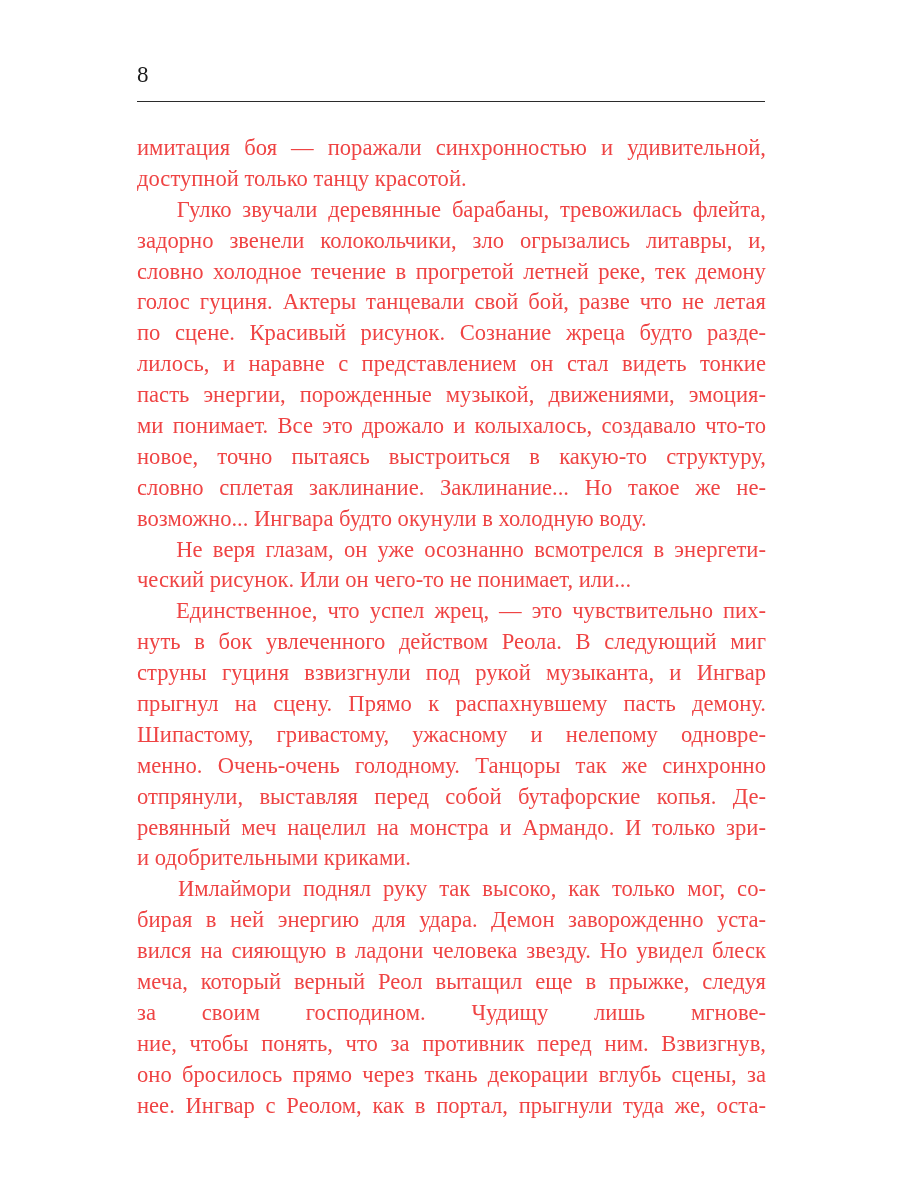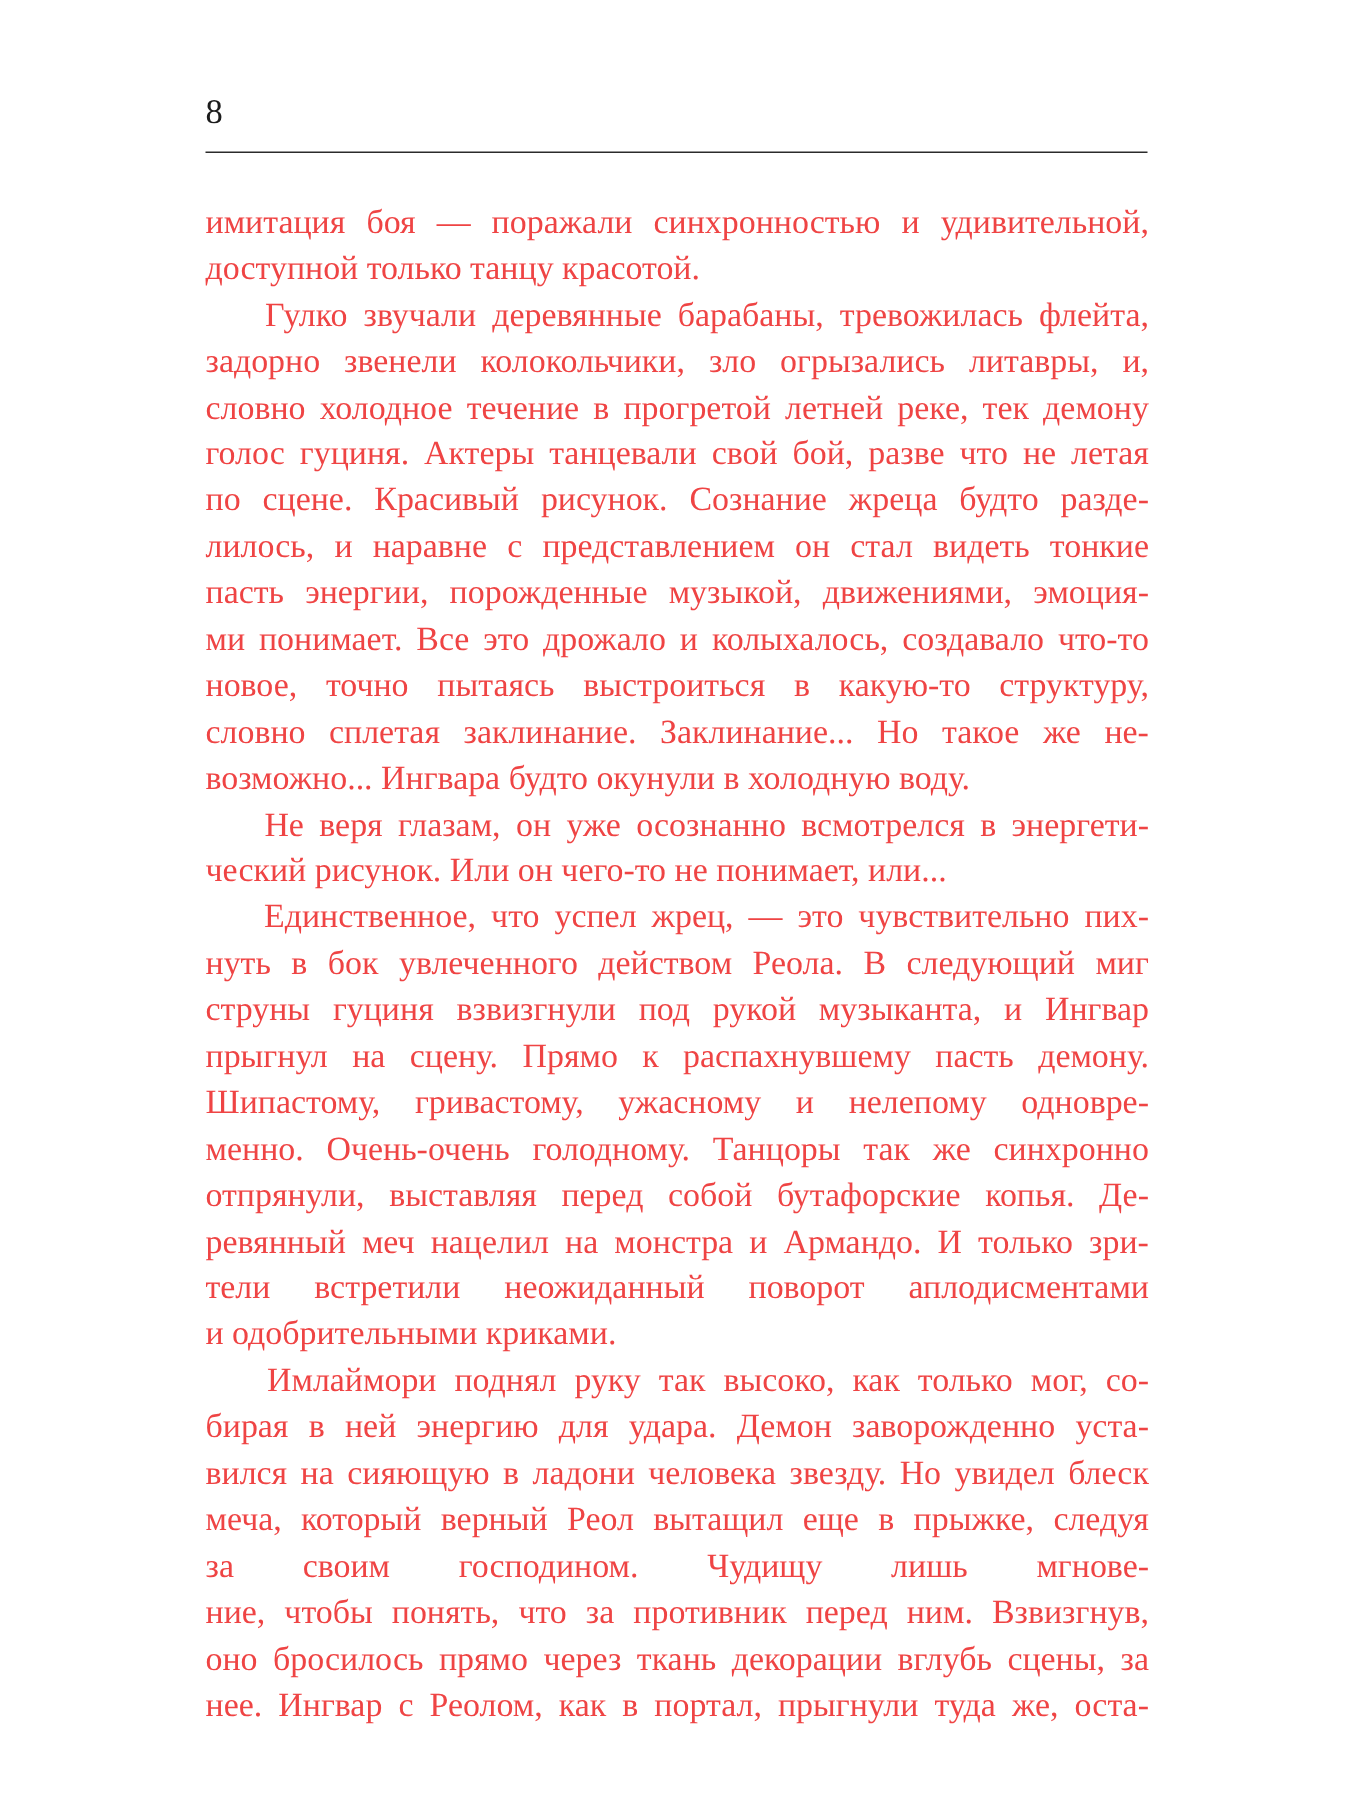--- a/index.html
+++ b/index.html
@@ -305,27 +305,20 @@
         <span>ревянный</span>
         <span>меч</span>
         <span>нацелил</span>
         <span>на</span>
         <span>монстра</span>
         <span>и</span>
         <span>Армандо.</span>
         <span>И</span>
         <span>только</span>
         <span>зри-</span>
-      </div>
-      <div class="line just">
-        <span>тели</span>
-        <span>встретили</span>
-        <span>неожиданный</span>
-        <span>поворот</span>
-        <span>аплодисментами</span>
       </div>
       <div class="line"><span>и одобрительными криками.</span></div>
       <div class="line just indent">
         <span class="lead-gap"></span>
         <span>Имлаймори</span>
         <span>поднял</span>
         <span>руку</span>
         <span>так</span>
         <span>высоко,</span>
         <span>как</span>

